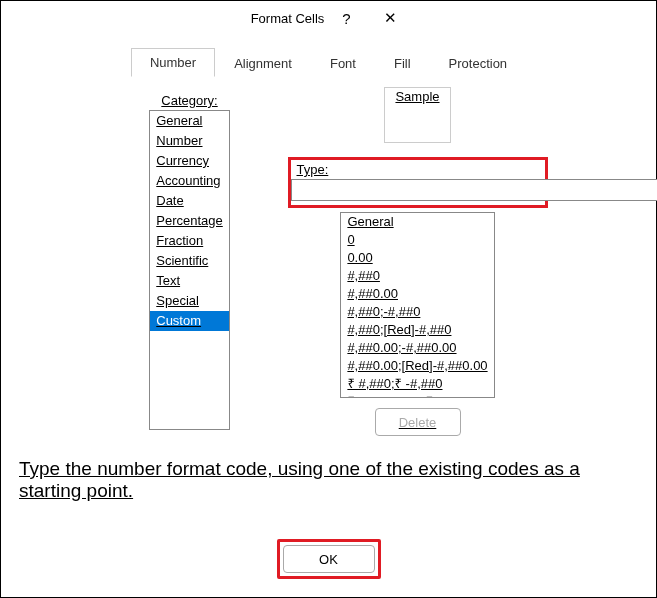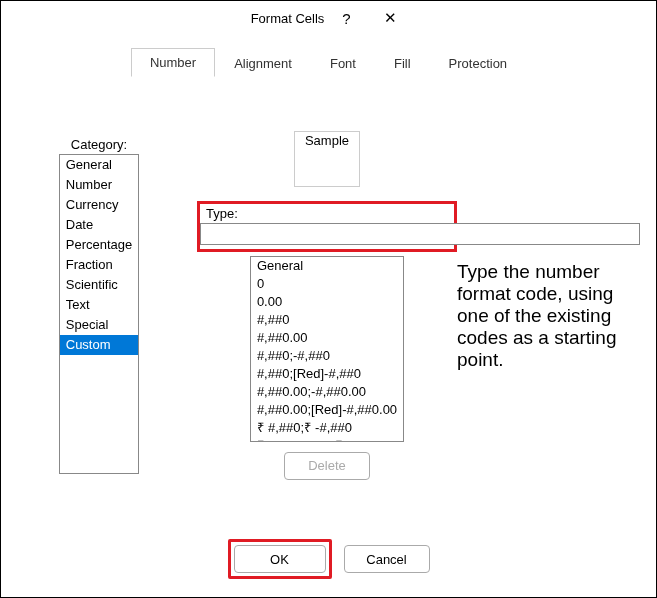--- a/index.html
+++ b/index.html
@@ -68,20 +68,22 @@
       background: #fff;
     }
     .tab.active {
       border: 1px solid #ccc;
       border-bottom: 1px solid #fff;
     }
     .content {
       flex: 1;
       padding: 10px 18px 0 18px;
       display: flex;
+      flex-direction: column;
+      text-decoration: underline;
     }
     .main-area {
       display: flex;
       gap: 18px;
     }
     .left-col {
       width: 160px;
       display: flex;
       flex-direction: column;
     }
@@ -229,20 +231,21 @@
   </div>
 
   <div class="content">
     <div class="main-area">
       <div class="left-col">
         <div class="label">Category:</div>
         <div class="category-list">
           <div class="category-item">General</div>
           <div class="category-item">Number</div>
           <div class="category-item">Currency</div>
+          <div class="category-item">Accounting</div>
           <div class="category-item">Date</div>
           <div class="category-item">Percentage</div>
           <div class="category-item">Fraction</div>
           <div class="category-item">Scientific</div>
           <div class="category-item">Text</div>
           <div class="category-item">Special</div>
           <div class="category-item selected">Custom</div>
         </div>
       </div>
 
@@ -276,16 +279,15 @@
       </div>
     </div>
 
     <div class="description">Type the number format code, using one of the existing codes as a starting point.</div>
   </div>
 
   <div class="footer">
     <span class="ok-highlight">
       <button class="btn">OK</button>
     </span>
-    <button class="btn">Cancel</button>
   </div>
 
 </div>
 
 </body></html>

